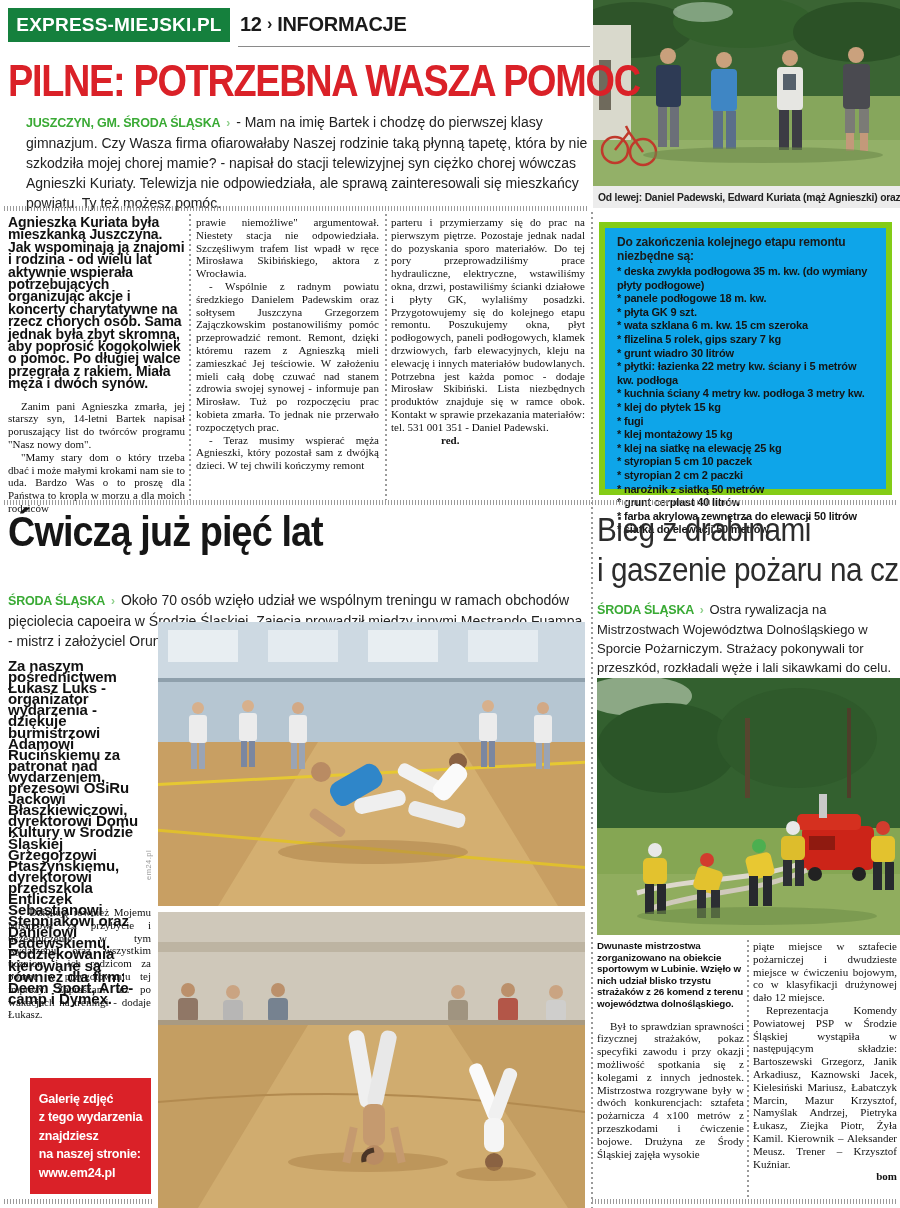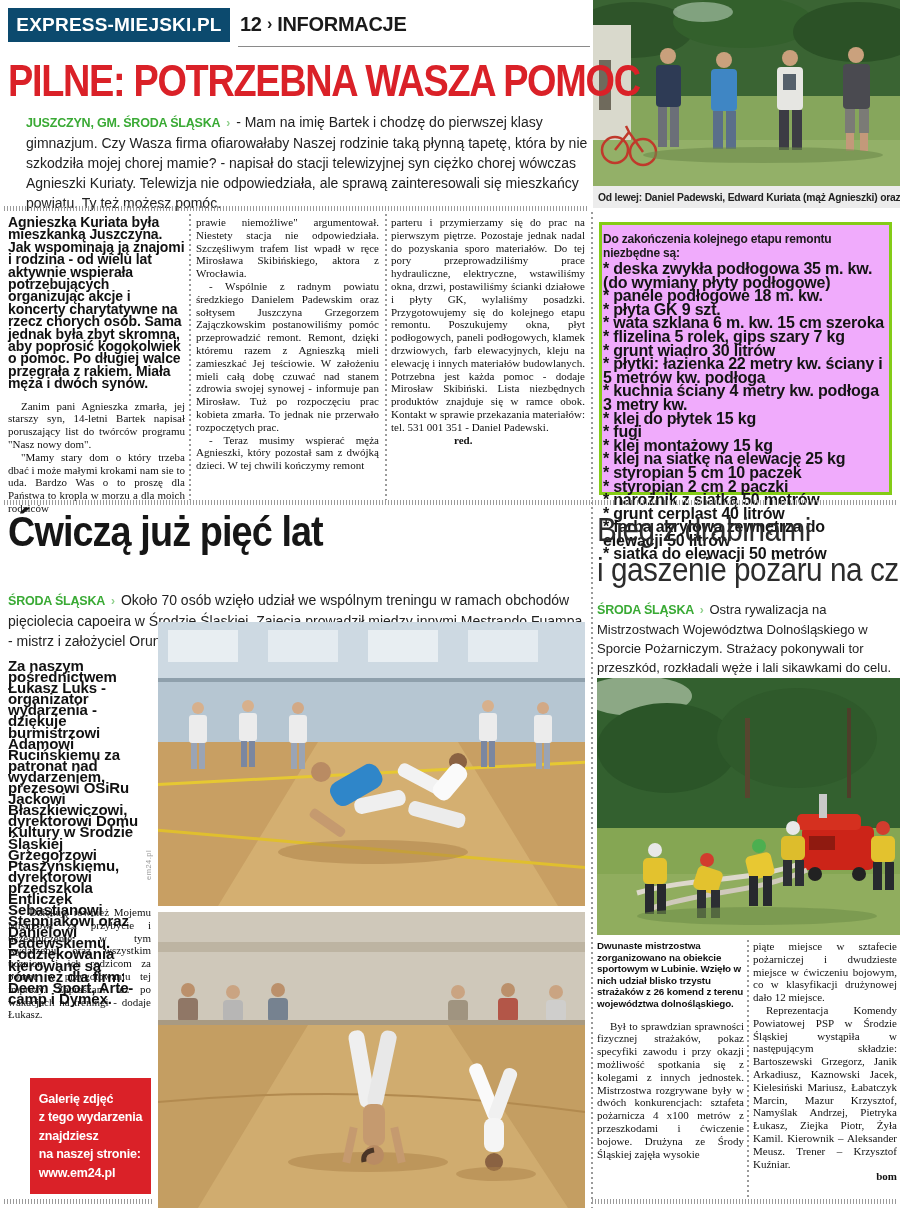--- a/index.html
+++ b/index.html
@@ -1,21 +1,21 @@
 <!DOCTYPE html>
 <html lang="pl"><head>
 <meta charset="utf-8">
 <style>
   html,body{margin:0;padding:0;background:#ffffff;}
   #page{position:relative;width:900px;height:1208px;background:#fff;overflow:hidden;
         font-family:"Liberation Sans",sans-serif;color:#1a1a1a;}
   .abs{position:absolute;}
 
   
-  .brandbox{left:8px;top:8px;width:222px;height:34px;background:#0c4a6e;color:#fff;
+  .brandbox{left:8px;top:8px;width:222px;height:34px;background:#15803d;color:#fff;
     display:flex;align-items:center;justify-content:center;font-weight:bold;font-size:19px;
     letter-spacing:.2px;transform-origin:left center;}
   .pagesec{left:240px;top:13px;font-weight:bold;font-size:20px;letter-spacing:-.3px;}
   .pagesec .arr{font-size:16px;vertical-align:2px;}
   .headrule{left:238px;top:46px;width:352px;height:1px;background:#8a8a8a;}
 
   
   .h1red{left:8px;top:56px;font-size:44px;font-weight:bold;color:#da2128;letter-spacing:-1.5px;
     transform:scaleX(.86);transform-origin:left top;white-space:nowrap;}
   .h2black{left:8px;top:508px;font-size:42px;font-weight:bold;color:#161616;letter-spacing:-1px;
@@ -36,33 +36,33 @@
   .dots-v{width:1.5px;background:repeating-linear-gradient(180deg,#9a9a9a 0 2px,transparent 2px 5px);}
 
   
   .serif{font-family:"Liberation Serif",serif;font-size:11px;line-height:12.8px;
     text-align:justify;color:#111;}
   .serif p{margin:0;}
   .serif p.indent{text-indent:13px;}
   .serif p + p{margin-top:0px;}
   .boldintro{font-weight:bold;font-size:14px;line-height:12.4px;color:#111;letter-spacing:-.1px;}
   .sig{font-weight:bold;font-family:"Liberation Serif",serif;}
-  .sig-inline{margin-left:63px;}
+  .sig-inline{margin-left:50px;}
   .sig-right{display:block;text-align:right;}
 
   .col1{left:8px;top:216px;width:177px;}
   .col2{left:196px;top:216px;width:183px;}
   .col3{left:391px;top:216px;width:194px;}
   .introGap{margin-bottom:10px;}
 
   
-  .needsbox{left:599px;top:222px;width:293px;height:273px;border:3px solid #84cc16;
-    padding:7px 1px;box-sizing:border-box;background:#f0abfc;}
+  .needsbox{left:599px;top:222px;width:293px;height:273px;border:6px solid #84cc16;
+    padding:7px 12px;box-sizing:border-box;background:#0ea5e9;}
   .needsbox .title{font-weight:bold;font-size:12px;letter-spacing:-.2px;margin-bottom:2px;}
-  .needsbox .item{font-size:16px;line-height:13.6px;font-weight:bold;letter-spacing:-.2px;color:#141414;}
+  .needsbox .item{font-size:11px;line-height:13.6px;font-weight:bold;letter-spacing:-.2px;color:#141414;}
 
   
   .photo{overflow:hidden;background:#888;}
   .caption{left:593px;top:186px;width:307px;height:22px;background:#ececec;
     font-size:10.3px;font-weight:bold;letter-spacing:-.2px;display:flex;align-items:center;
     padding:0 5px;box-sizing:border-box;color:#222;white-space:nowrap;}
 
   
   .a2col{left:8px;top:660px;width:143px;}
   .a2bold{font-weight:bold;font-size:15px;line-height:11.1px;color:#111;letter-spacing:-.1px;}

